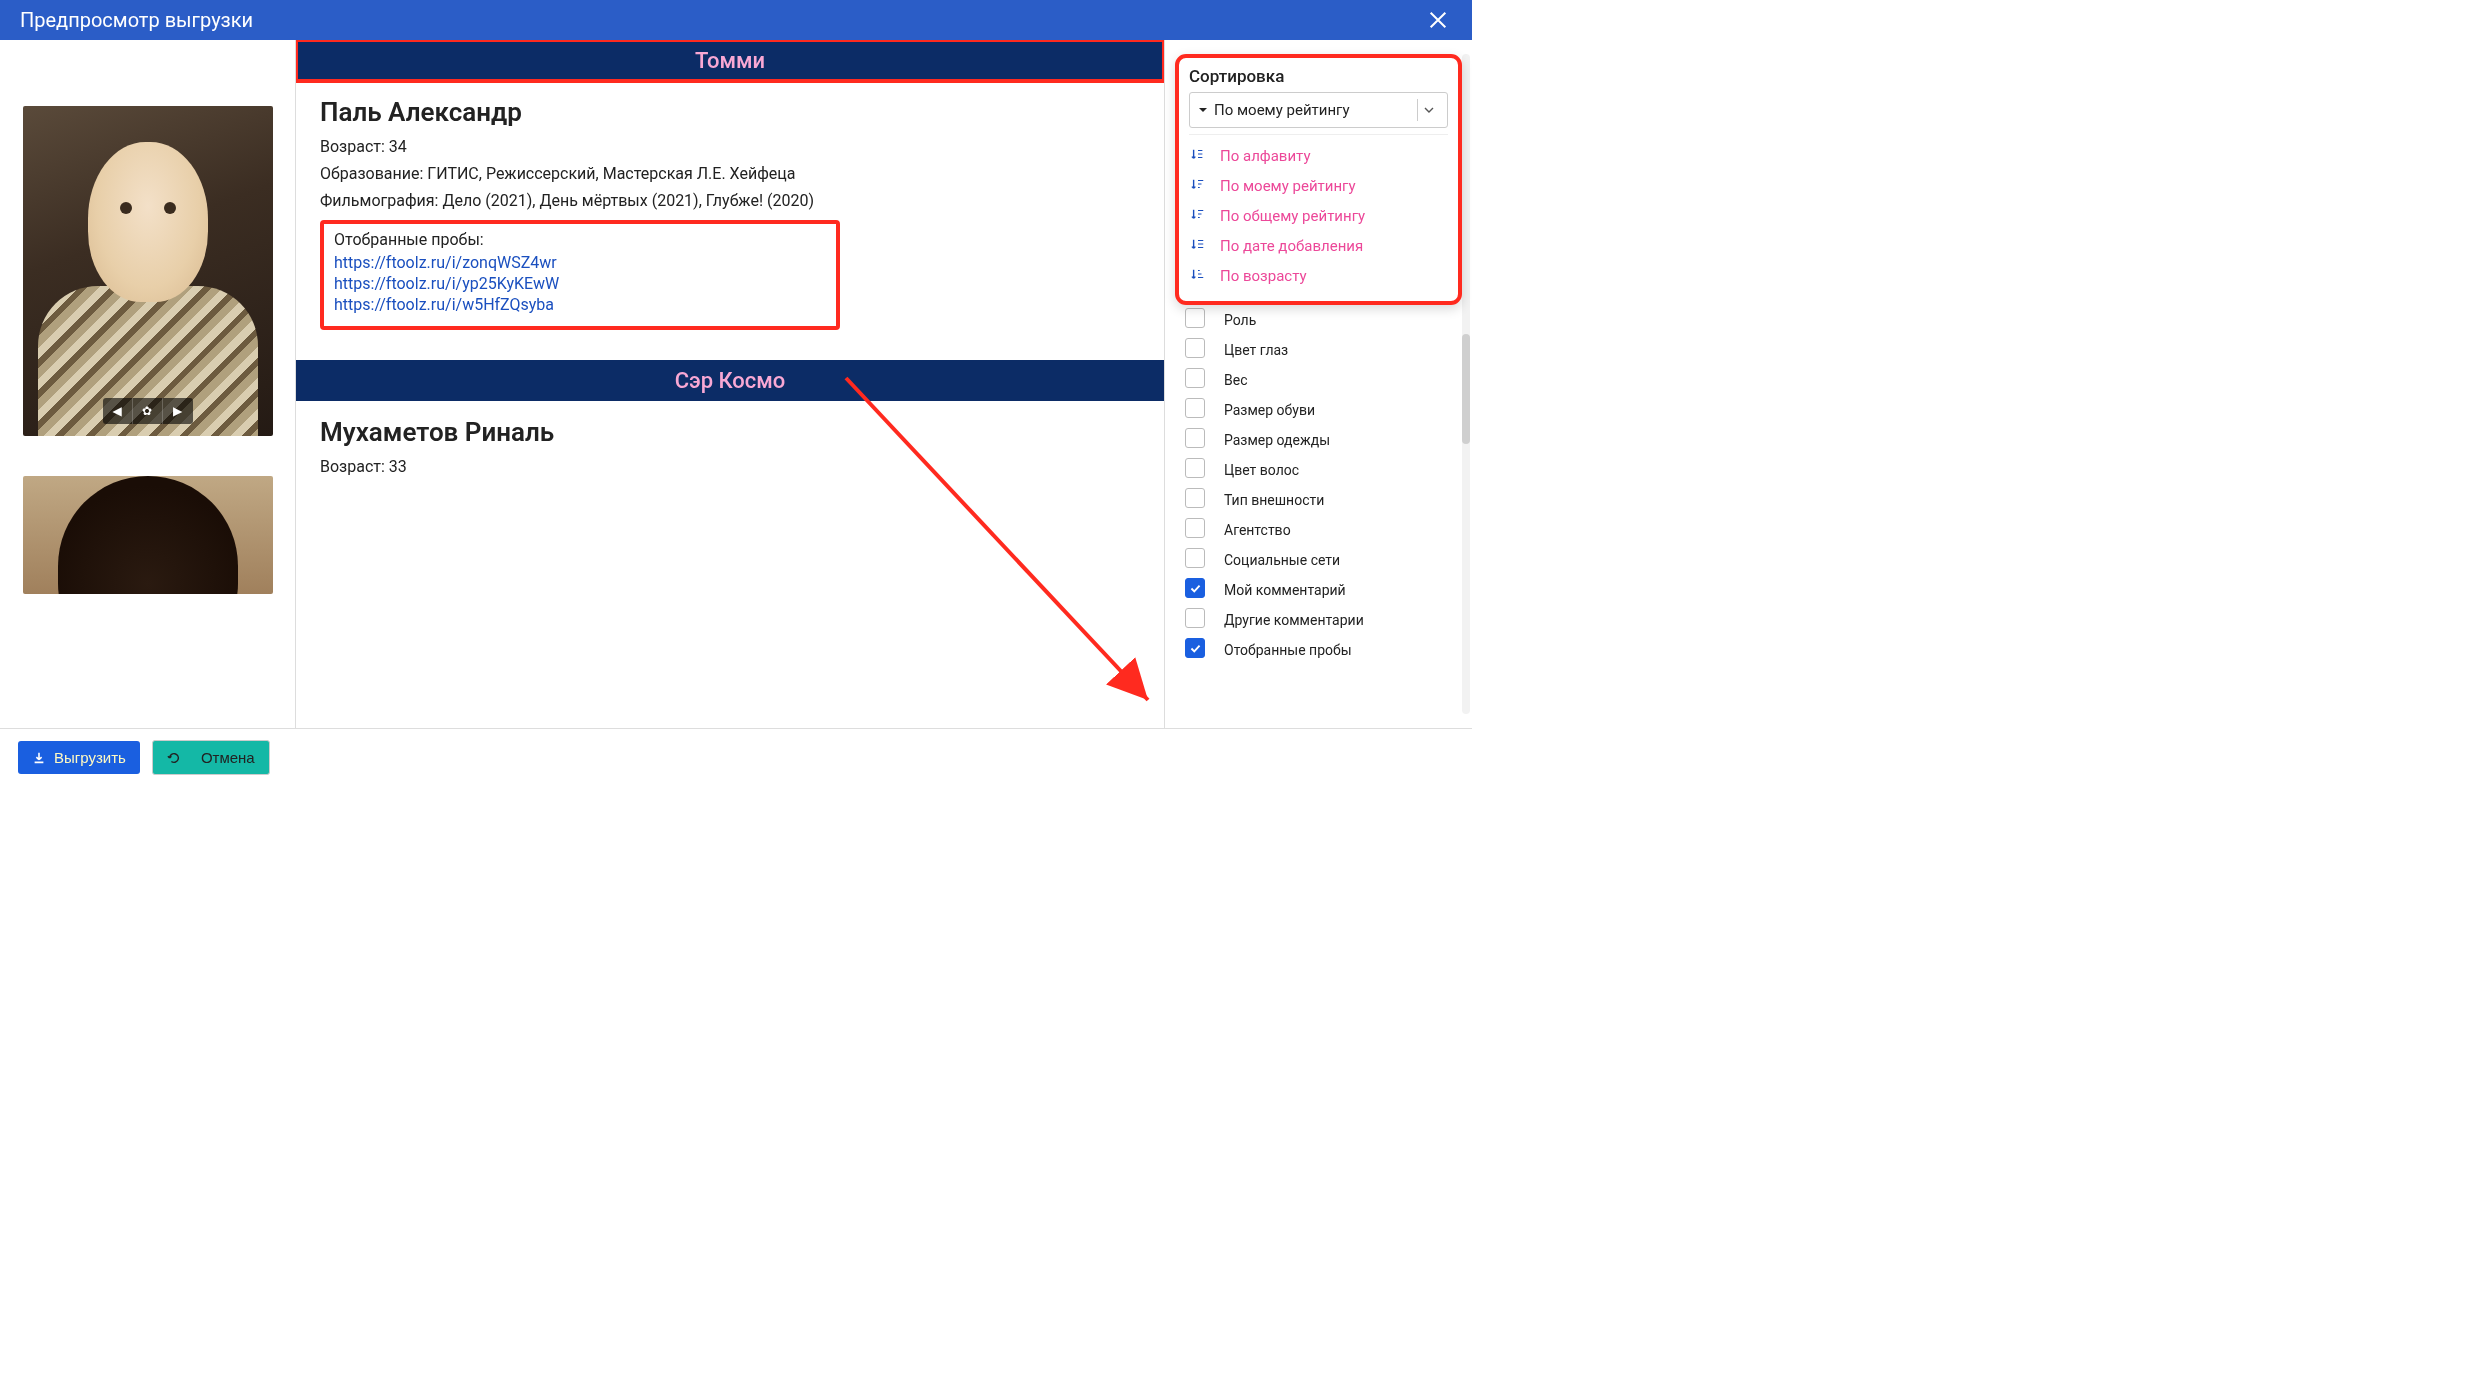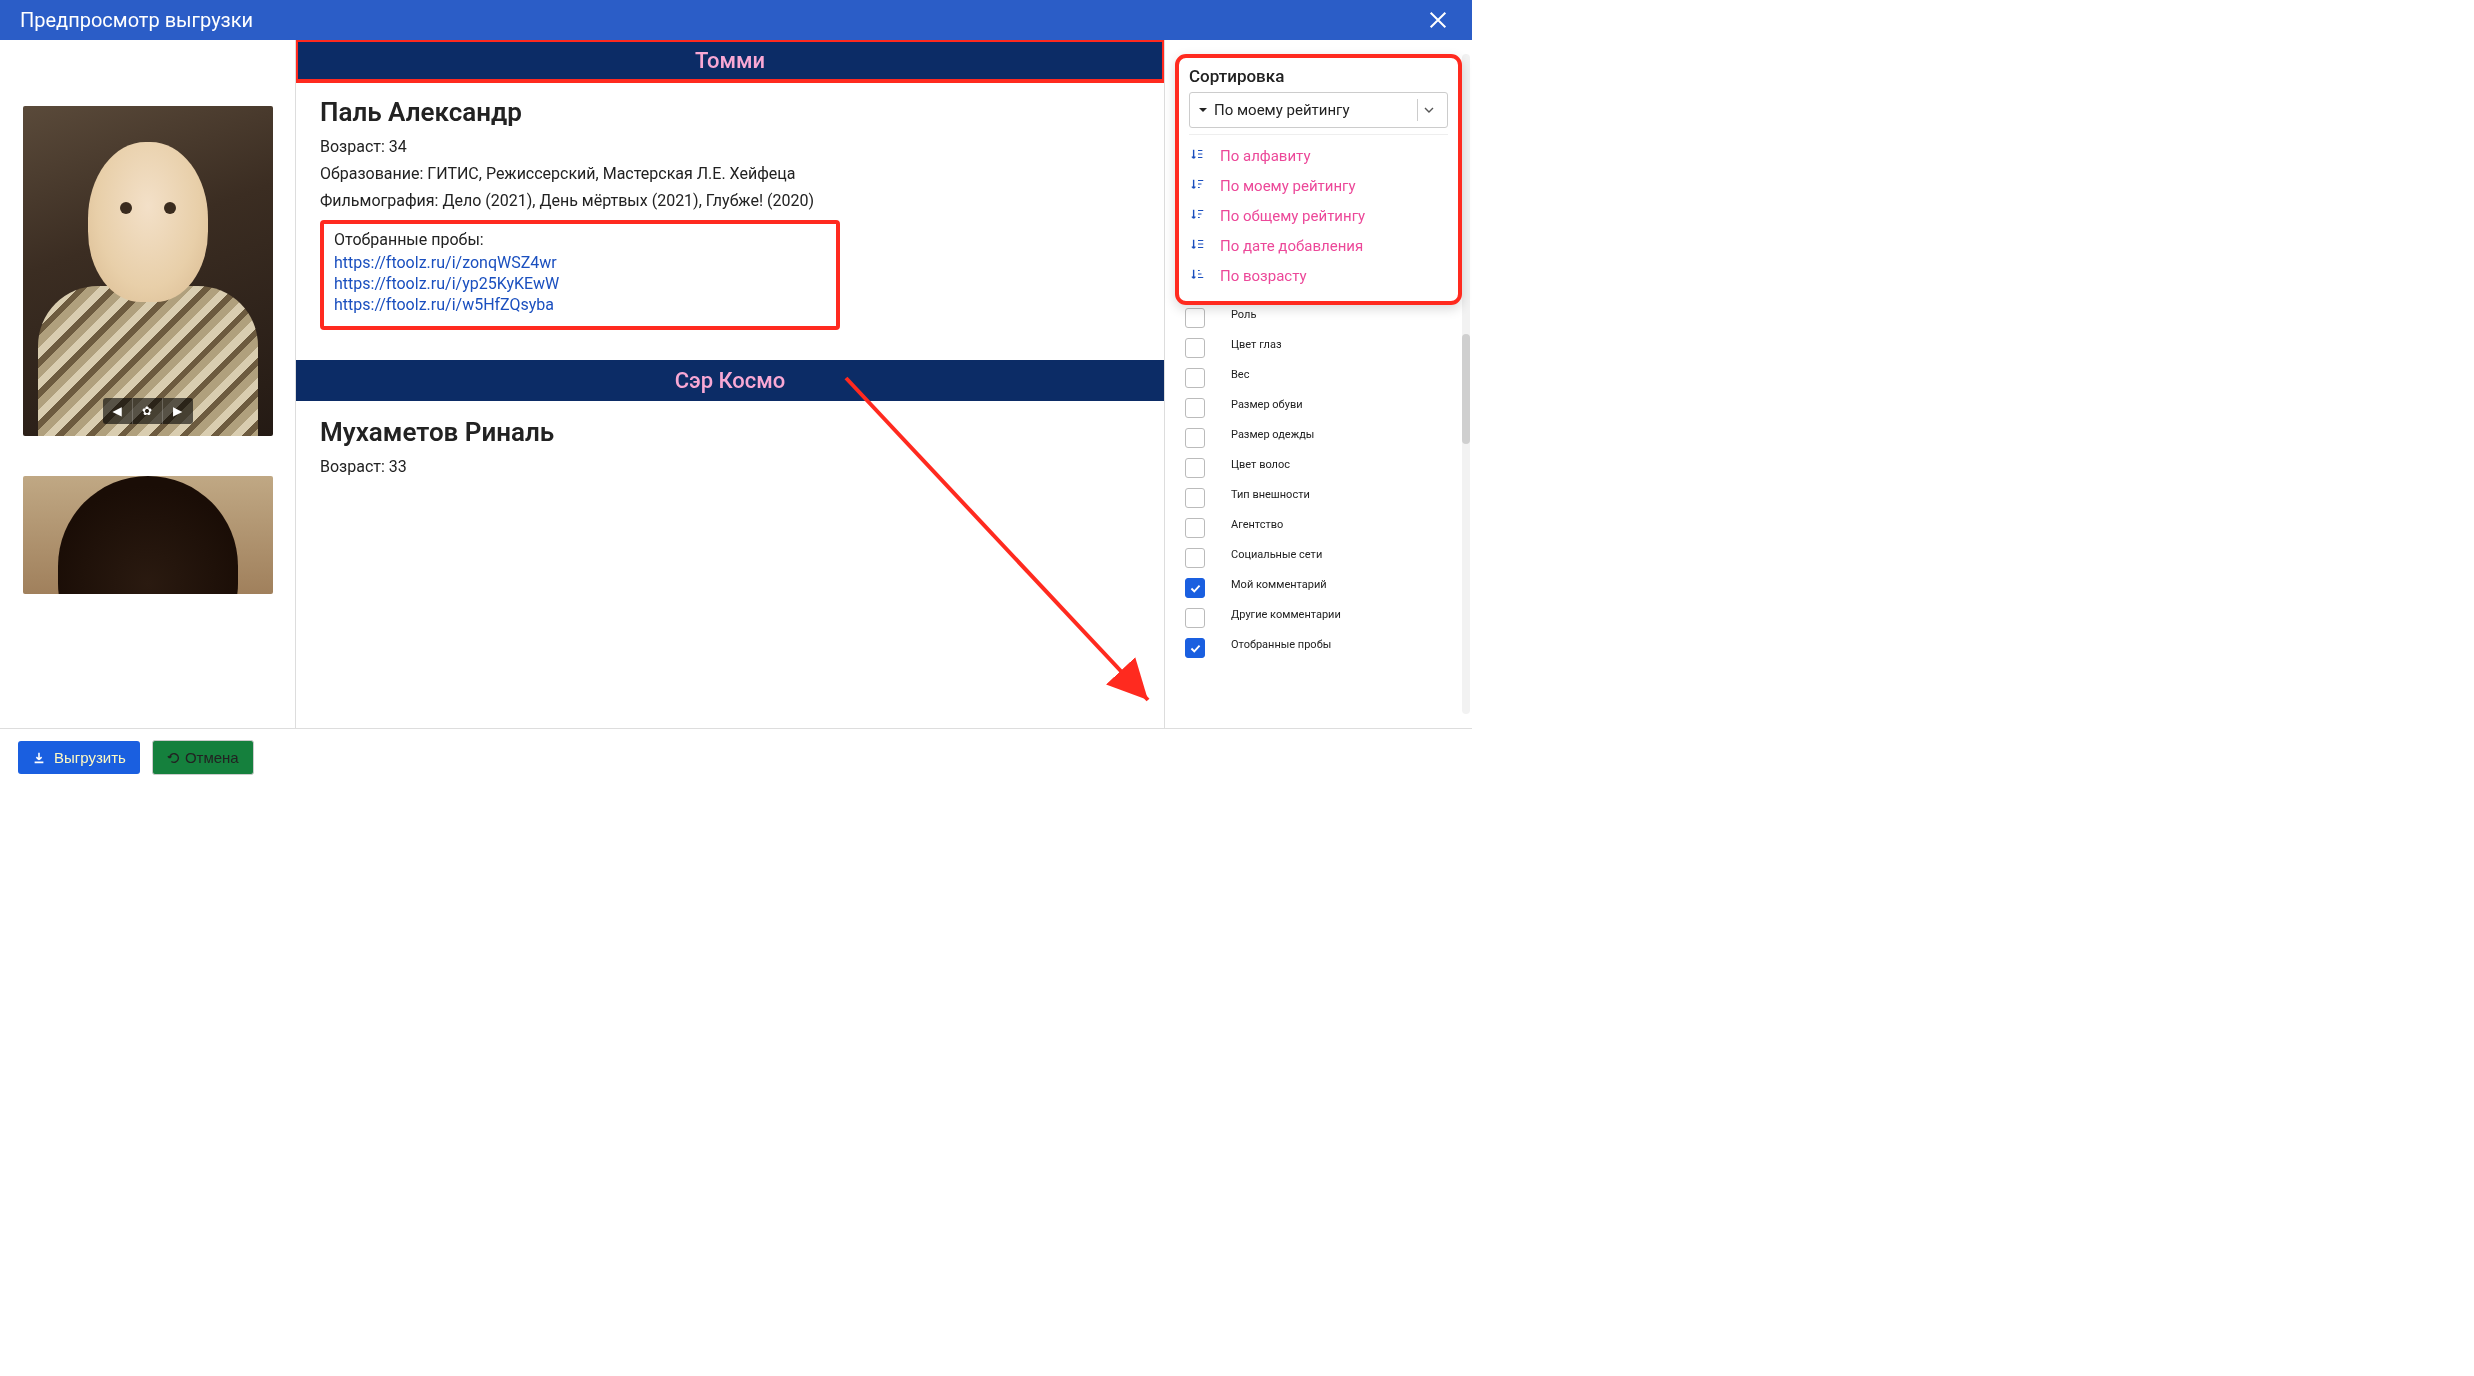--- a/index.html
+++ b/index.html
@@ -35,29 +35,29 @@
   .sort-panel { position: absolute; top: 14px; left: 10px; right: 10px; background: #fff; border: 4px solid #ff2a1f; border-radius: 11px; padding: 8px 10px 10px 10px; z-index: 30; box-shadow: 0 4px 12px rgba(0,0,0,0.15); }
   .sort-title { font-size: 17px; font-weight: 500; margin-bottom: 6px; }
   .sort-select { width: 100%; display:flex; align-items:center; justify-content:space-between; border:1px solid #ccc; border-radius:3px; padding: 6px 8px; font-size: 15px; color:#222; cursor:pointer; }
   .sort-select .caret { width:22px; height:22px; border-left:1px solid #ccc; display:flex; align-items:center; justify-content:center; margin-left:6px; }
   .sort-select .caret svg, .sort-select .lead svg { width:10px; height:10px; }
   .sort-select .lead { display:flex; align-items:center; gap:6px; }
   .sort-menu { margin-top: 6px; border-top:1px solid #eee; padding-top:6px; }
   .sort-item { display:flex; align-items:flex-start; gap:15px; color:#ec4899; padding:6px 2px; font-size:15px; cursor:pointer; }
   .sort-item svg { width:14px; height:14px; flex-shrink:0; }
   .filters { margin-top: 254px; display:flex; flex-direction:column; gap:10px; padding-left: 4px; }
-  .flt { display:flex; align-items:flex-start; gap:26px; font-size:11px; cursor:pointer; }
+  .flt { display:flex; align-items:flex-end; gap:19px; font-size:14px; cursor:pointer; }
   .cb { width:20px; height:20px; border:1px solid #bbb; border-radius:3px; display:flex; align-items:center; justify-content:center; background:#fff; flex-shrink:0; }
   .cb.checked { background:#1a5fe0; border-color:#1a5fe0; }
   .cb.checked svg { width:13px; height:13px; }
   .scrollbar-fake { position:absolute; right:2px; top:14px; bottom:14px; width:8px; background:#f2f2f2; border-radius:4px; }
   .scrollbar-thumb { position:absolute; right:0; width:8px; height:110px; top:280px; background:#cfcfcf; border-radius:4px; }
   .footer { height: 58px; border-top:1px solid #ddd; display:flex; align-items:center; gap:12px; padding: 0 18px; flex-shrink:0; background:#fff; }
   .btn-primary { background:#1a5fe0; color:#fef9c3; border:none; border-radius:3px; padding:8px 14px; font-size:15px; display:flex; align-items:center; gap:8px; cursor:pointer; }
-  .btn-secondary { background:#15803d; color:#222; border:1px solid #ccc; border-radius:3px; padding:8px 14px; font-size:15px; display:flex; align-items:center; gap:4px; cursor:pointer; }
+  .btn-secondary { background:#14b8a6; color:#222; border:1px solid #ccc; border-radius:3px; padding:8px 14px; font-size:15px; display:flex; align-items:center; gap:20px; cursor:pointer; }
   .btn-primary svg, .btn-secondary svg { width:14px; height:14px; }
   .arrow-annot { position:absolute; z-index:25; pointer-events:none; }
 </style>
 </head>
 <body>
 
 <div class="app">
   <div class="header">
     <div class="header-title">Предпросмотр выгрузки</div>
     <div class="close-x">

